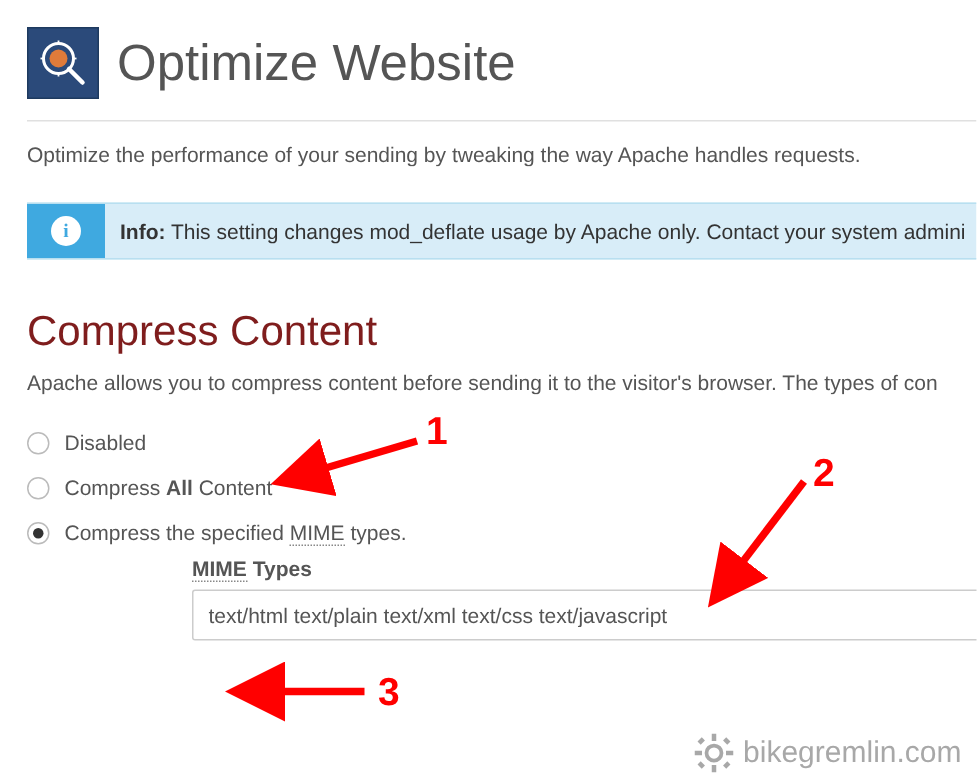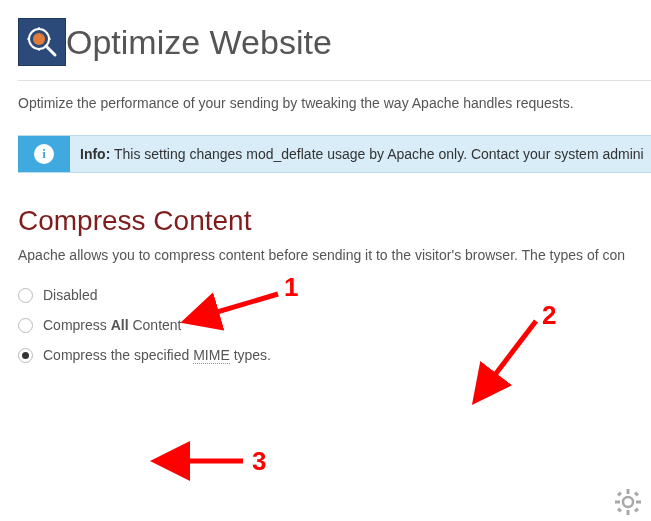--- a/index.html
+++ b/index.html
@@ -15,20 +15,21 @@
       height: 521px;
       overflow: hidden;
       position: relative;
     }
     .container {
       padding: 18px 0 0 18px;
     }
     .page-header {
       display: flex;
       align-items: center;
+      gap: 12px;
       margin-bottom: 14px;
     }
     .page-icon {
       width: 48px;
       height: 48px;
       background: #2b4a7a;
       display: flex;
       align-items: center;
       justify-content: center;
       border: 1px solid #1e3a5f;
@@ -246,20 +247,24 @@
       <span class="radio-label"><span>Compress </span><strong>All</strong><span> Content</span></span>
     </label>
 
     <label class="radio-option">
       <span class="radio-circle selected"></span>
       <span class="radio-label"><span>Compress the specified </span><span class="mime-underline">MIME</span><span> types.</span></span>
     </label>
 
   </div>
 
+  <div class="field-row">
+    <div class="field-label"><span class="mime-underline">MIME</span><span> Types</span></div>
+    <input type="text" class="text-input" value="text/html text/plain text/xml text/css text/javascript" style="">
+  </div>
 
 
 </div>
 
 <svg class="annotation" style="left:0;top:0" width="651" height="521">
   <defs>
     <marker id="arrowhead" markerWidth="8" markerHeight="8" refX="6" refY="4" orient="auto">
       <polygon points="0 0, 8 4, 0 8" fill="#ff0000"></polygon>
     </marker>
   </defs>
@@ -281,13 +286,14 @@
       <rect x="11.5" y="0" width="3" height="5"></rect>
       <rect x="11.5" y="21" width="3" height="5"></rect>
       <rect x="0" y="11.5" width="5" height="3"></rect>
       <rect x="21" y="11.5" width="5" height="3"></rect>
       <rect x="3" y="3" width="3" height="4" transform="rotate(45 4.5 5)"></rect>
       <rect x="20" y="3" width="3" height="4" transform="rotate(-45 21.5 5)"></rect>
       <rect x="3" y="19" width="3" height="4" transform="rotate(-45 4.5 21)"></rect>
       <rect x="20" y="19" width="3" height="4" transform="rotate(45 21.5 21)"></rect>
     </g>
   </svg>
+  <span>bikegremlin.com</span>
 </div>
 
 </body></html>

